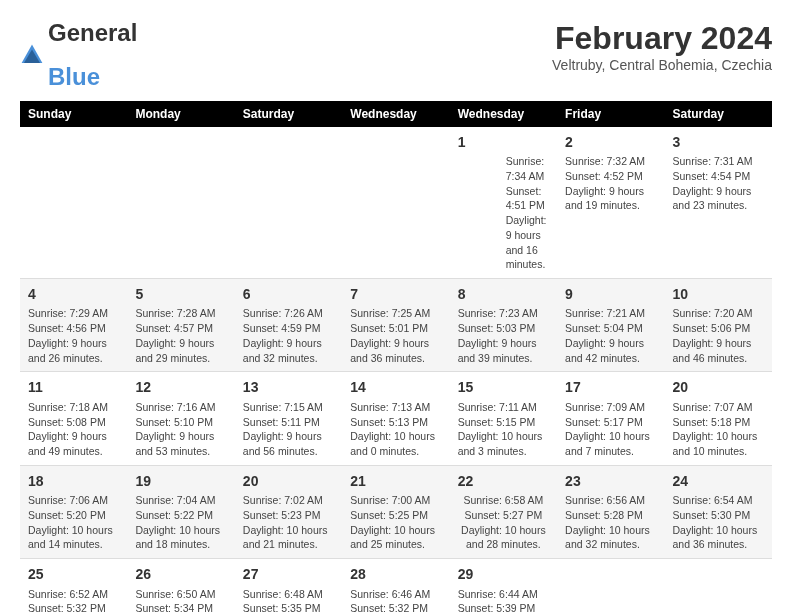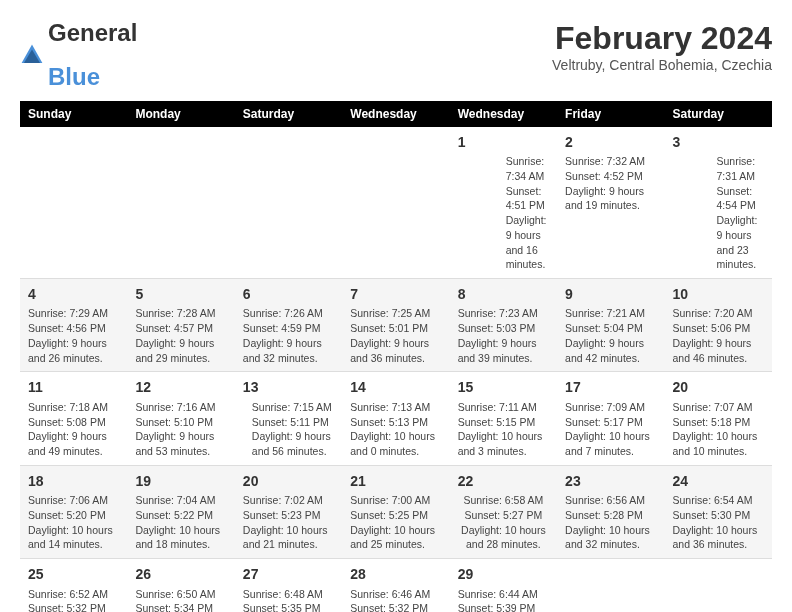--- a/index.html
+++ b/index.html
@@ -135,21 +135,21 @@
         </td>
         <td>
           <span class="day-number">2</span>
           <div class="day-info" style="white-space: pre-line;">Sunrise: 7:32 AM
 Sunset: 4:52 PM
 Daylight: 9 hours
 and 19 minutes.</div>
         </td>
         <td>
           <span class="day-number">3</span>
-          <div class="day-info" style="white-space: pre-line; margin-left: 44px;">Sunrise: 7:31 AM
+          <div class="day-info" style="white-space: pre-line;">Sunrise: 7:31 AM
 Sunset: 4:54 PM
 Daylight: 9 hours
 and 23 minutes.</div>
         </td>
       </tr>
       <tr>
         <td>
           <span class="day-number">4</span>
           <div class="day-info" style="white-space: pre-line;">Sunrise: 7:29 AM
 Sunset: 4:56 PM
@@ -209,21 +209,21 @@
         </td>
         <td>
           <span class="day-number">12</span>
           <div class="day-info" style="white-space: pre-line;">Sunrise: 7:16 AM
 Sunset: 5:10 PM
 Daylight: 9 hours
 and 53 minutes.</div>
         </td>
         <td>
           <span class="day-number">13</span>
-          <div class="day-info" style="white-space: pre-line; margin-left: 9px;">Sunrise: 7:15 AM
+          <div class="day-info" style="white-space: pre-line;">Sunrise: 7:15 AM
 Sunset: 5:11 PM
 Daylight: 9 hours
 and 56 minutes.</div>
         </td>
         <td>
           <span class="day-number">14</span>
           <div class="day-info" style="white-space: pre-line;">Sunrise: 7:13 AM
 Sunset: 5:13 PM
 Daylight: 10 hours
 and 0 minutes.</div>

